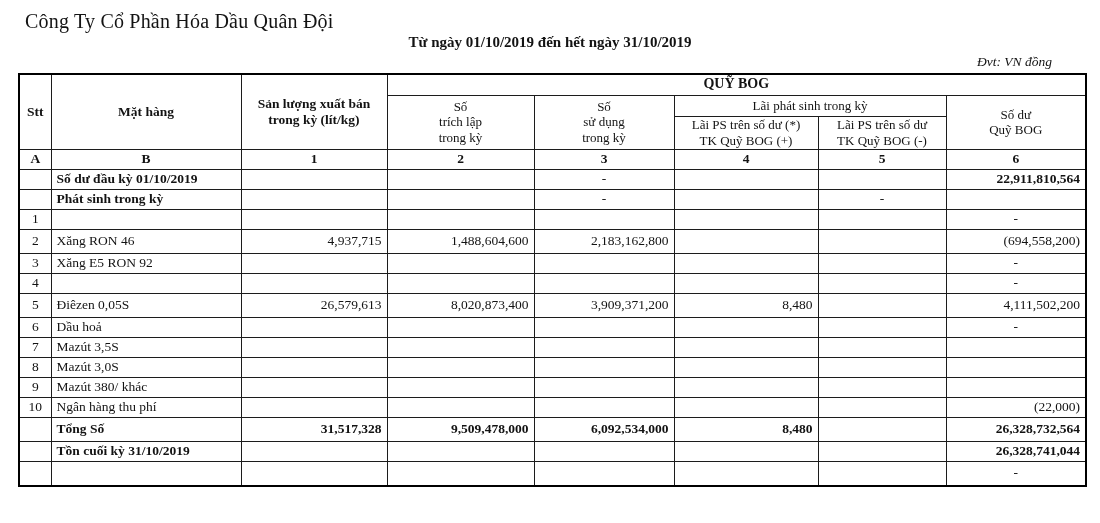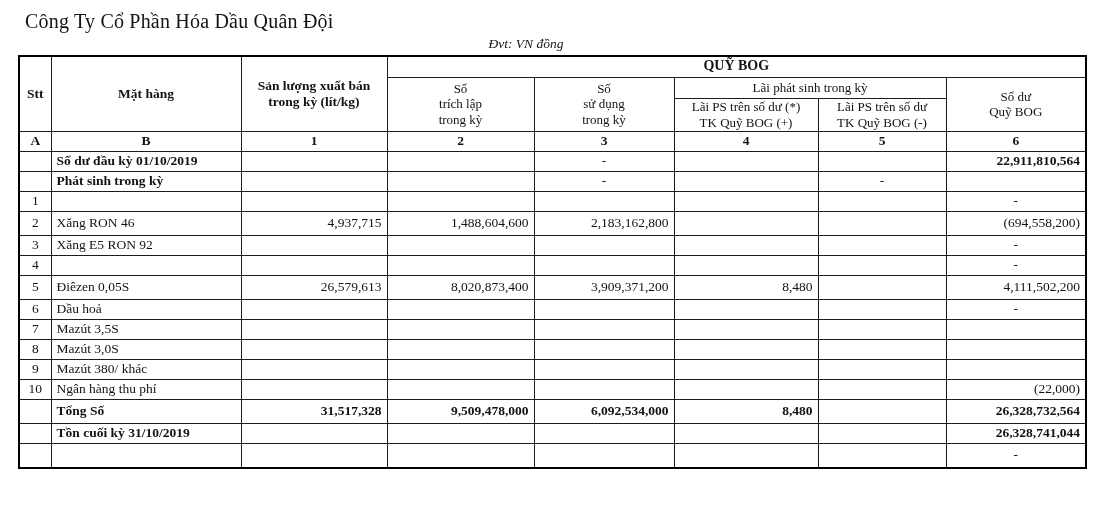--- a/index.html
+++ b/index.html
@@ -22,21 +22,21 @@
     margin-top: 0;
     letter-spacing: 0.2px;
   }
   .period {
     text-align: center;
     font-weight: bold;
     font-size: 15px;
     margin-top: 1px;
   }
   .unit {
-    text-align: center;
+    text-align: right;
     font-style: italic;
     font-size: 13.5px;
     margin: 3px 48px 3px 0;
   }
   table {
     border-collapse: collapse;
     table-layout: fixed;
     margin-left: 18px;
     width: 1067px;
     border: 2px solid #000;
@@ -70,20 +70,21 @@
   td.stt  { text-align: center; }
   td.name { text-align: left; }
   td.num  { text-align: right; }
   td.dash { text-align: center; }
 </style>
 </head>
 <body>
 
 <div>
   <div class="company">Công Ty Cổ Phần Hóa Dầu Quân Đội</div>
+  <div class="period">Từ ngày 01/10/2019 đến hết ngày 31/10/2019</div>
   <div class="unit">Đvt: VN đồng</div>
 
   <table>
     <colgroup>
       <col style="width:32px">
         <col style="width:190px">
         <col style="width:146px">
         <col style="width:147px">
       <col style="width:140px">
         <col style="width:144px">

